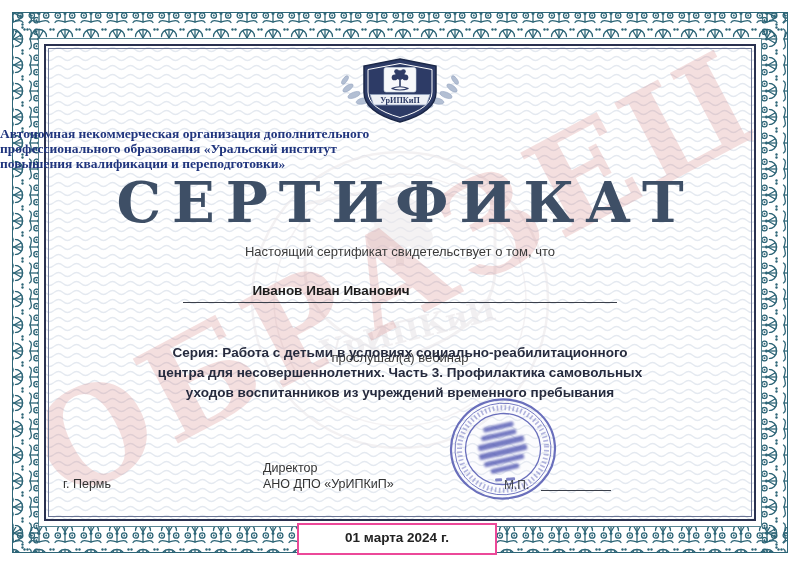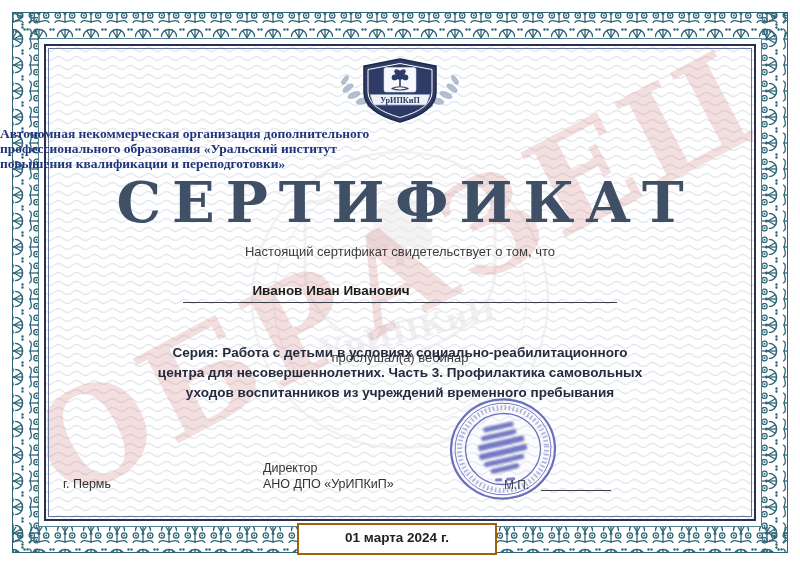--- a/index.html
+++ b/index.html
@@ -29,21 +29,21 @@
   .course{position:absolute;left:0;top:343px;width:800px;text-align:center;
           font-size:13.5px;font-weight:bold;line-height:20px;color:#262b3e;}
   .stamp{position:absolute;left:447px;top:396px;}
   .mp{position:absolute;left:504px;top:478px;font-size:12px;color:#44474f;}
   .sig-line{position:absolute;left:541px;top:490px;width:70px;border-top:1.5px solid #3a3f4a;}
   .city{position:absolute;left:63px;top:477px;font-size:12.5px;color:#333;}
   .director{position:absolute;left:263px;top:460px;font-size:12.5px;line-height:16px;color:#333;}
   .disclaimer{position:absolute;left:0;top:501px;width:800px;text-align:center;
               font-size:10.5px;color:#565b66;}
   .datebox{position:absolute;left:297px;top:523px;width:196px;height:28px;background:#ffffff;
-           border:2px solid #a16207;z-index:4;text-align:center;line-height:26px;
+           border:2px solid #ec4899;z-index:4;text-align:center;line-height:26px;
            font-size:13.5px;font-weight:bold;color:#222;}
 </style>
 </head>
 <body>
 
 <div class="page">
 
   <svg class="bg" width="800" height="565" aria-hidden="true">
     <defs>
       <g id="ornTile" fill="none" stroke="#2d6577" stroke-width="1.3" stroke-linecap="round">

